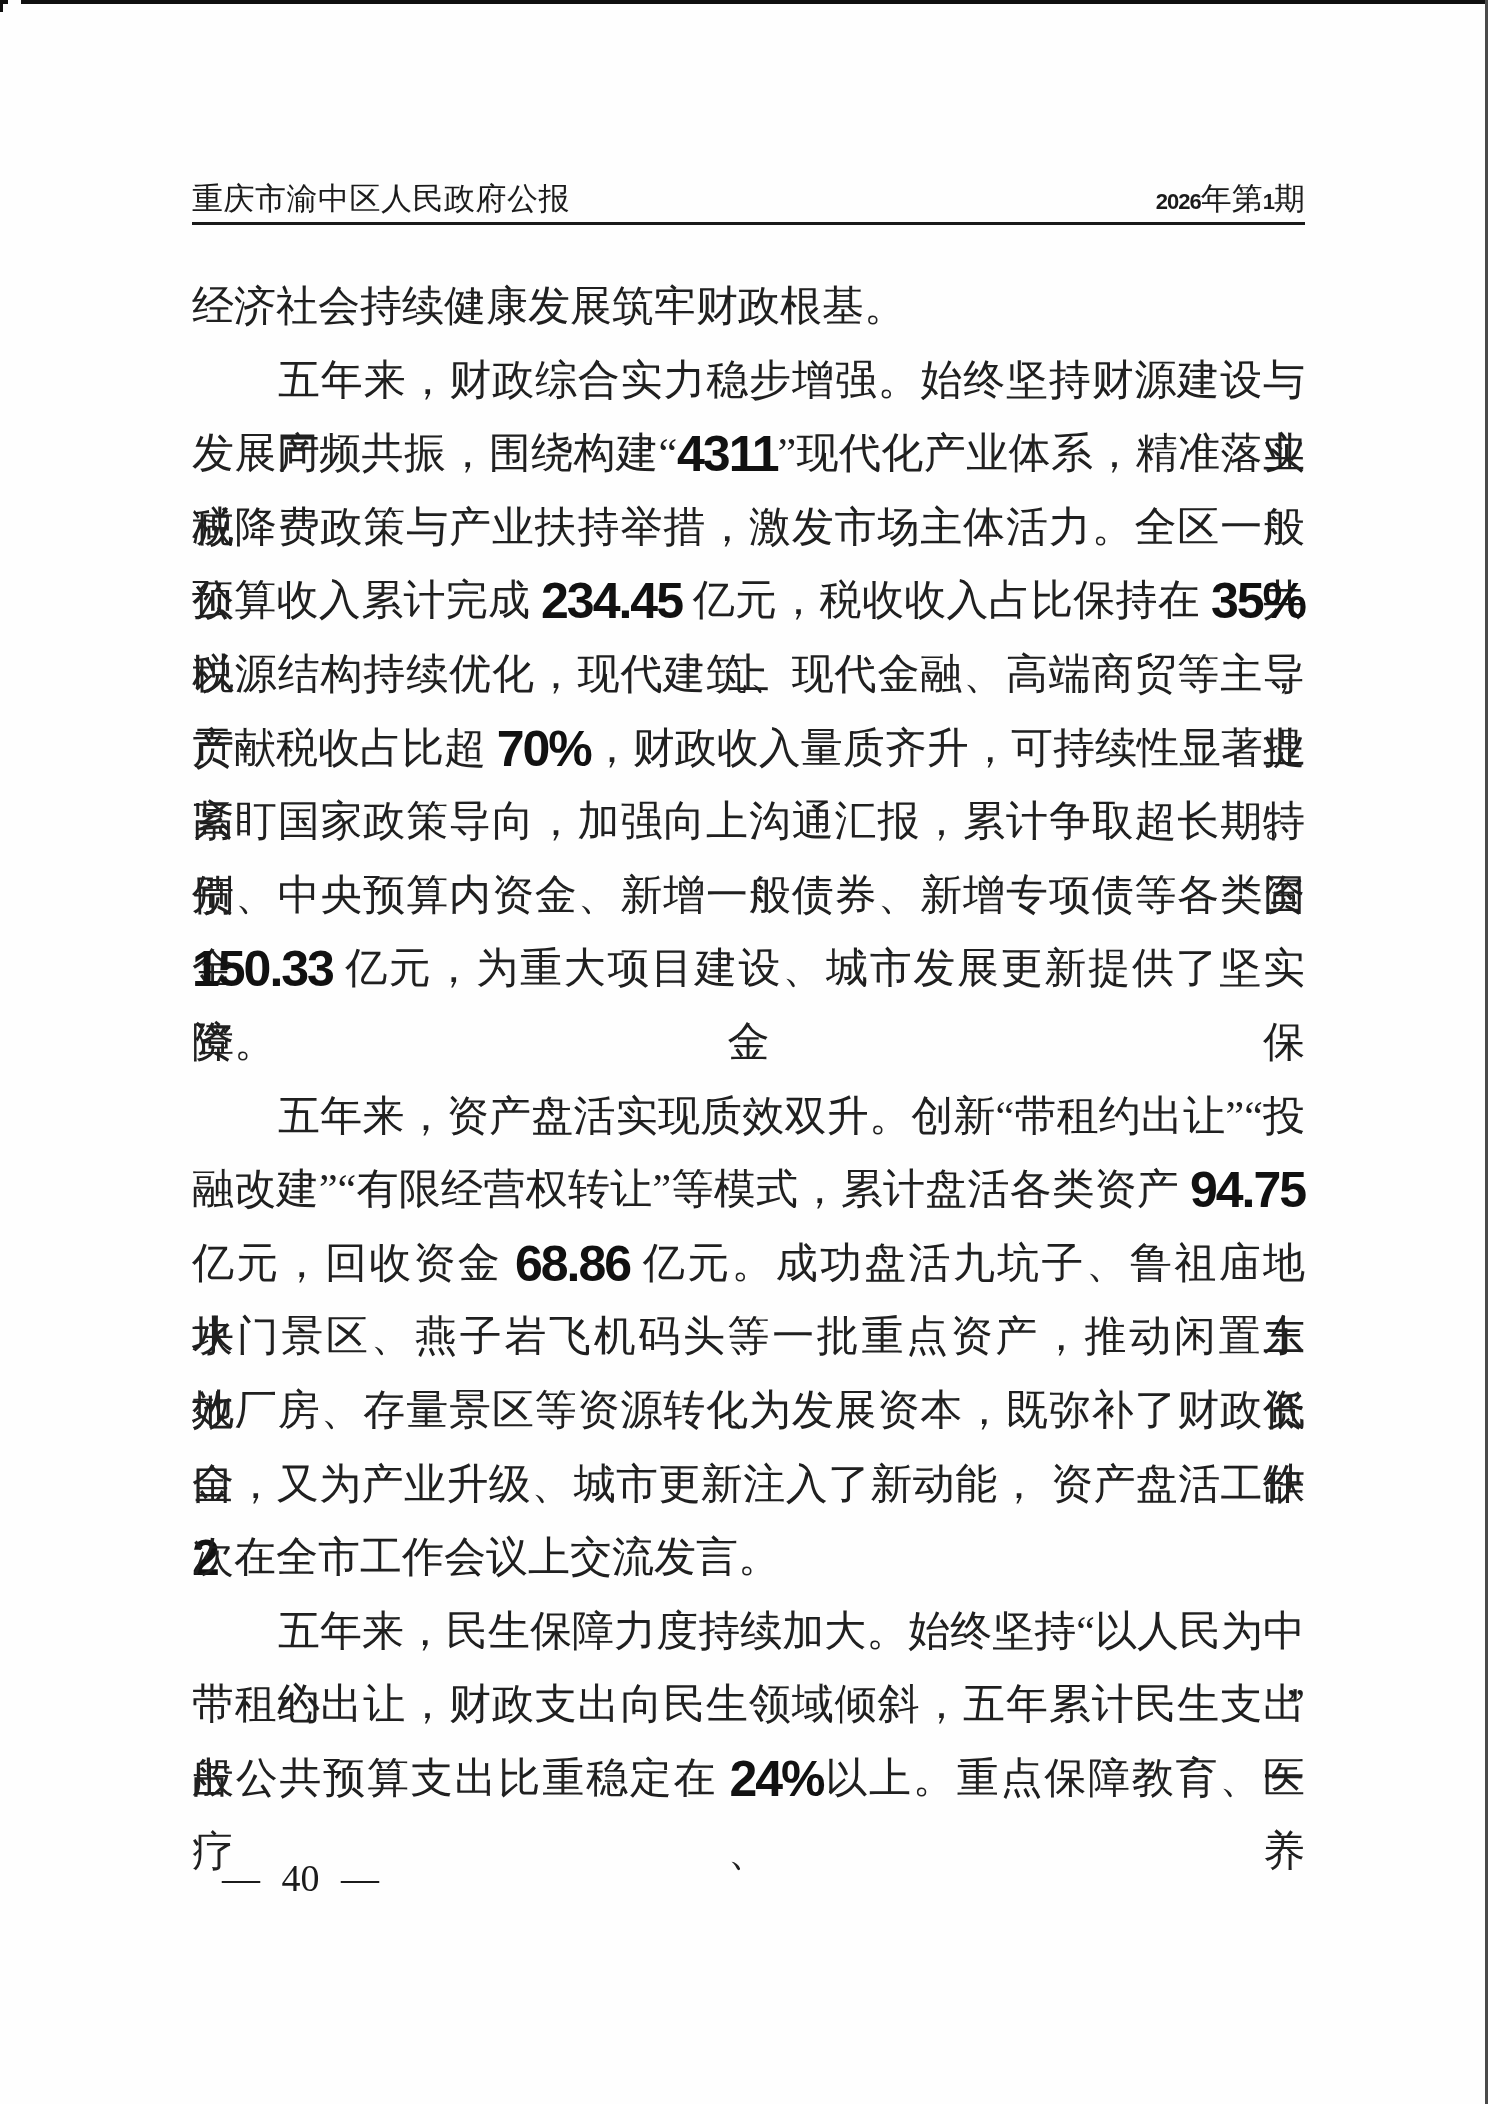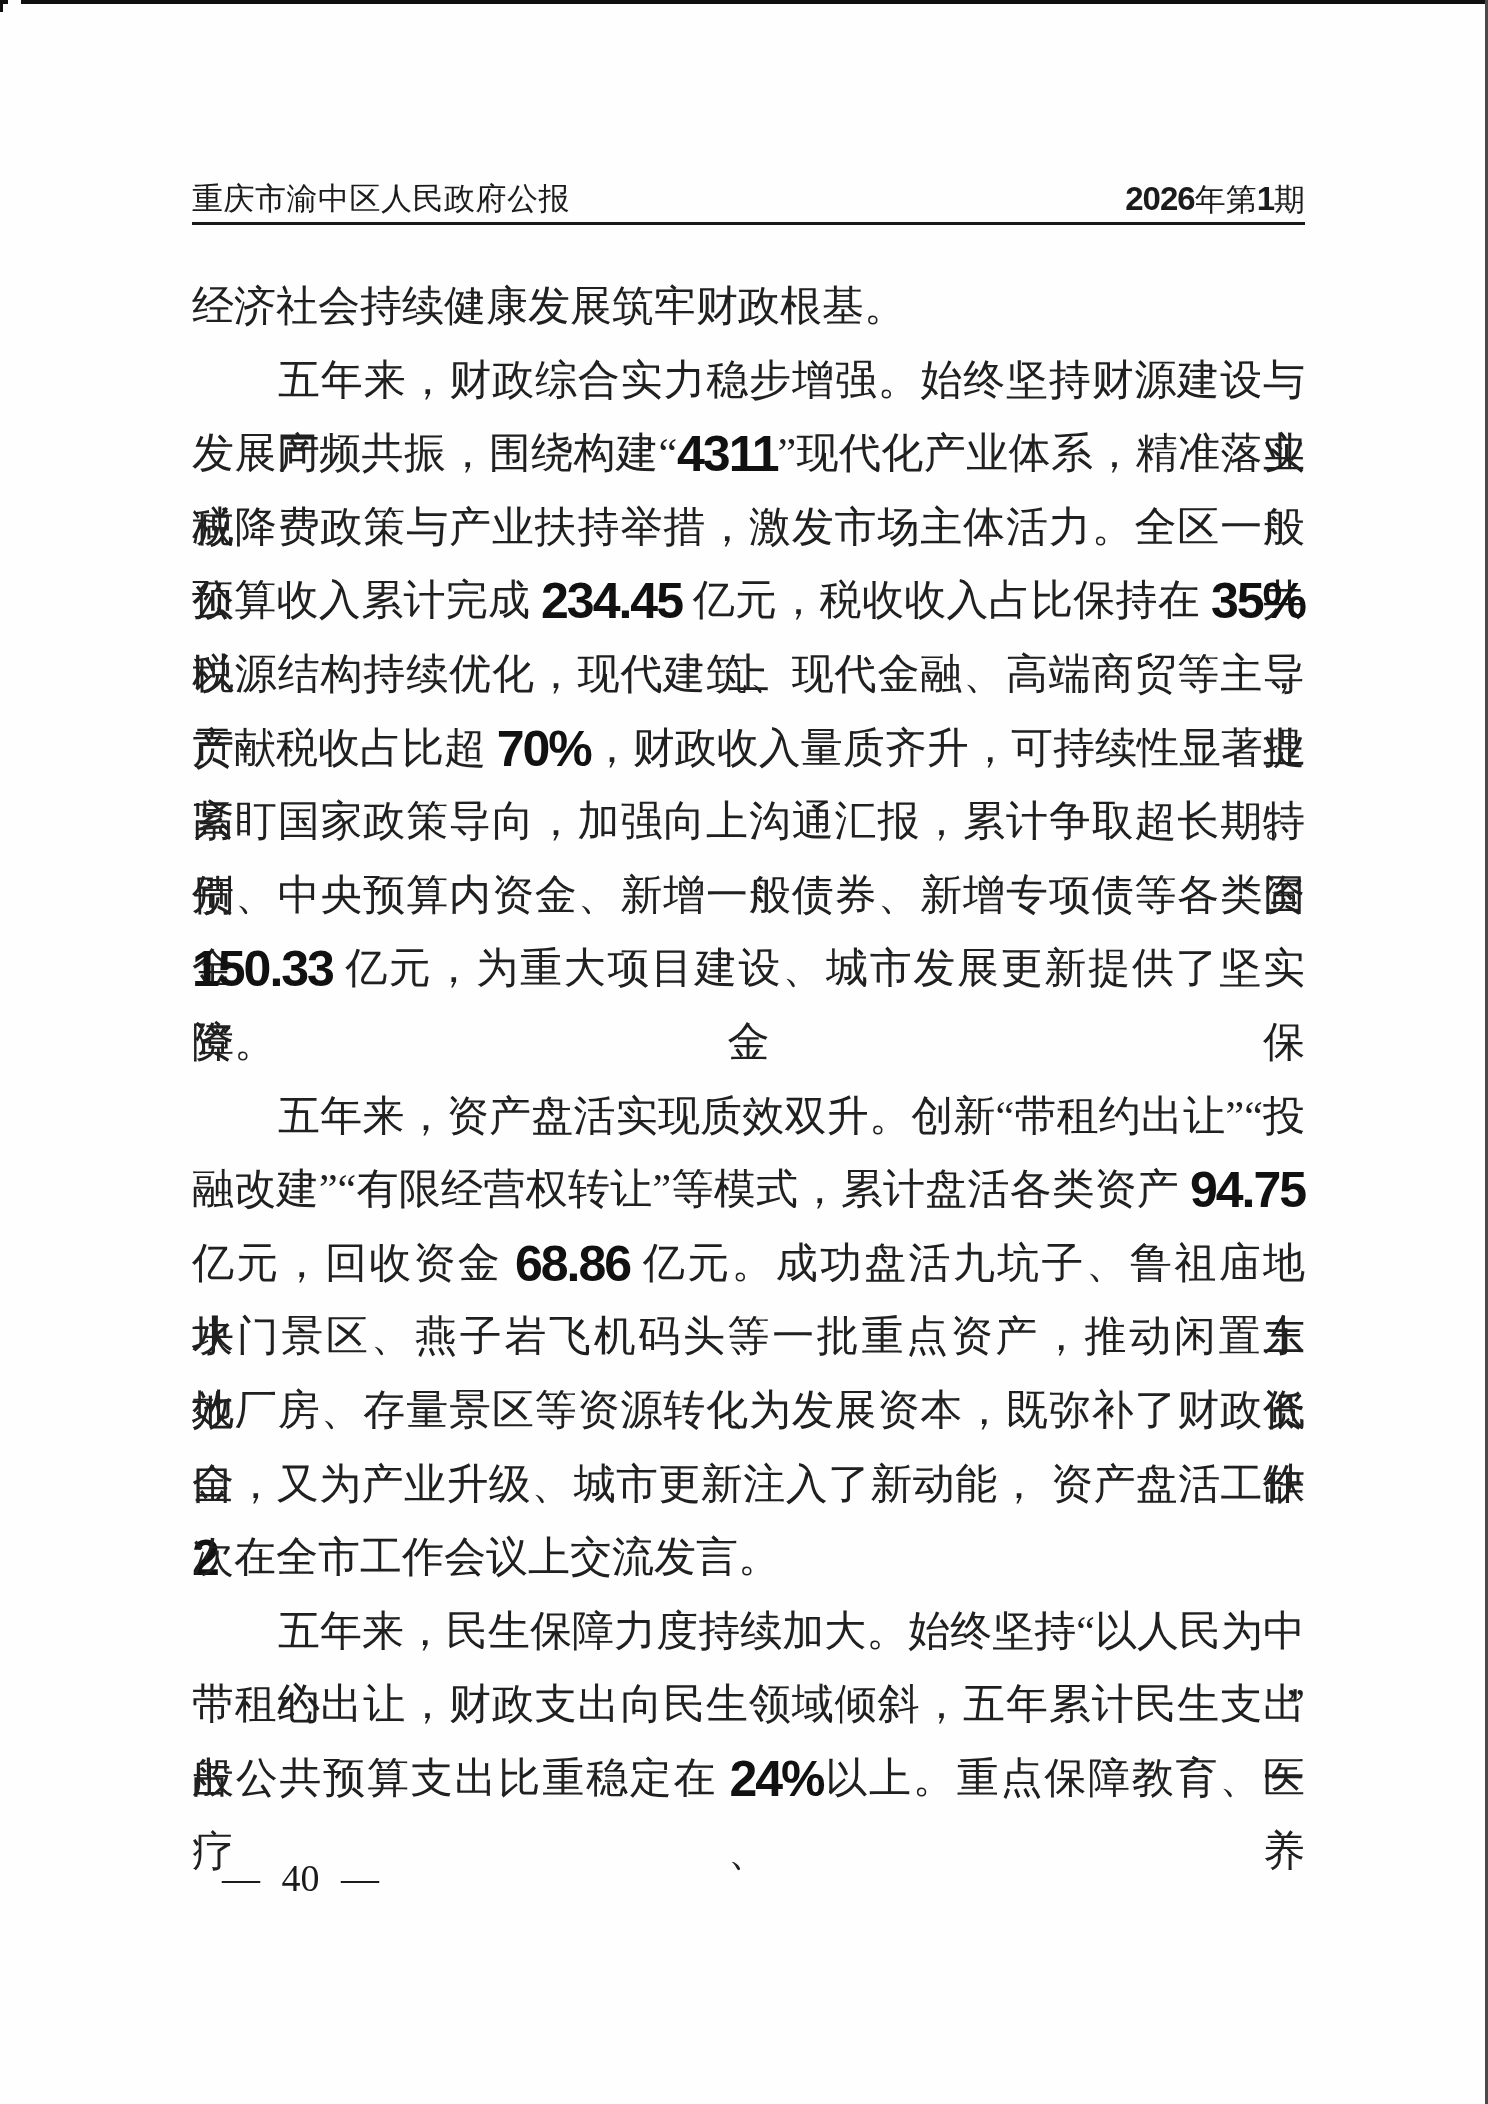--- a/index.html
+++ b/index.html
@@ -20,21 +20,21 @@
   
   .header{
     position:absolute;left:192px;top:180px;width:1113px;
     display:flex;justify-content:space-between;align-items:flex-start;
     font-size:31px;line-height:38px;color:#1b1b1b;
   }
   .pub-title{letter-spacing:0.5px;}
   .issue{white-space:nowrap;}
   .num-h{
     font-family:"Liberation Sans", sans-serif;
-    font-weight:bold;font-size:33px;letter-spacing:-1px;
+    font-weight:bold;font-size:22px;letter-spacing:-1px;
   }
   .rule{position:absolute;left:192px;top:222px;width:1113px;height:3px;background:#1a1a1a;}
 
   
   .body-text{
     position:absolute;left:192px;top:270px;width:1113px;
     font-size:42px;color:#202020;
   }
   .line{
     height:73.6px;line-height:73.6px;

